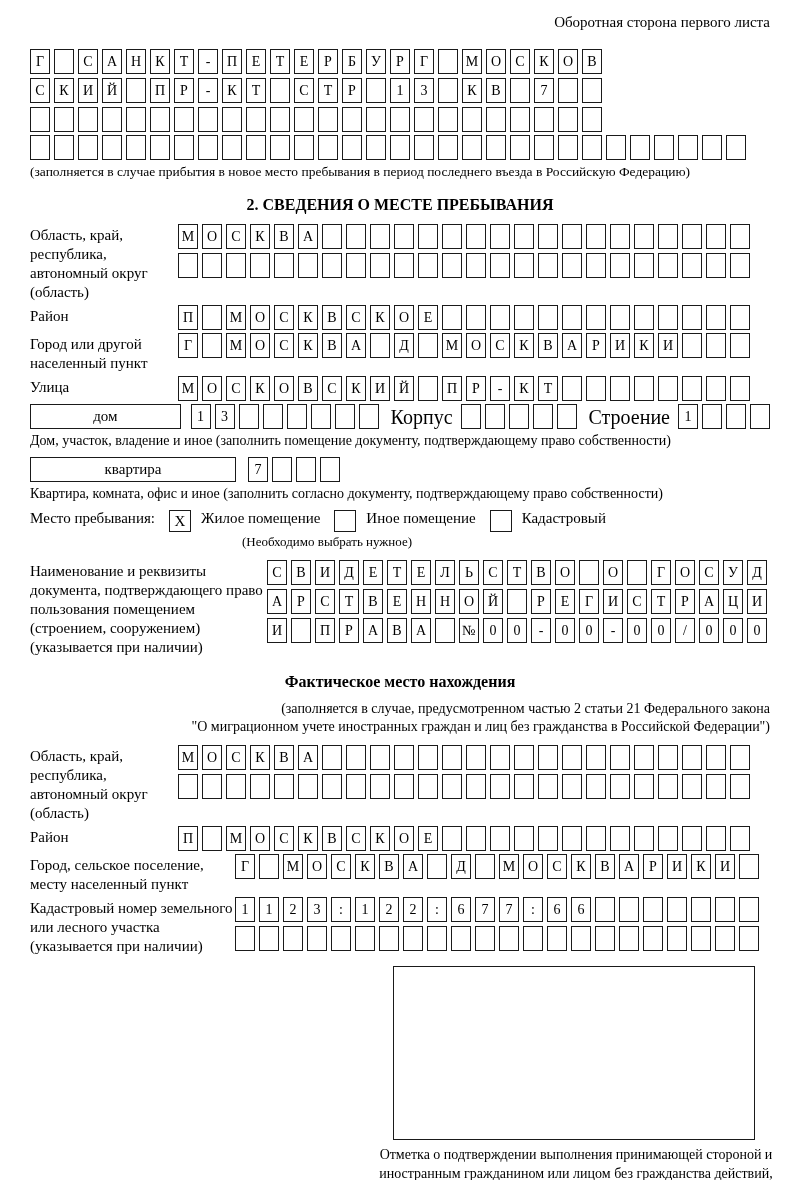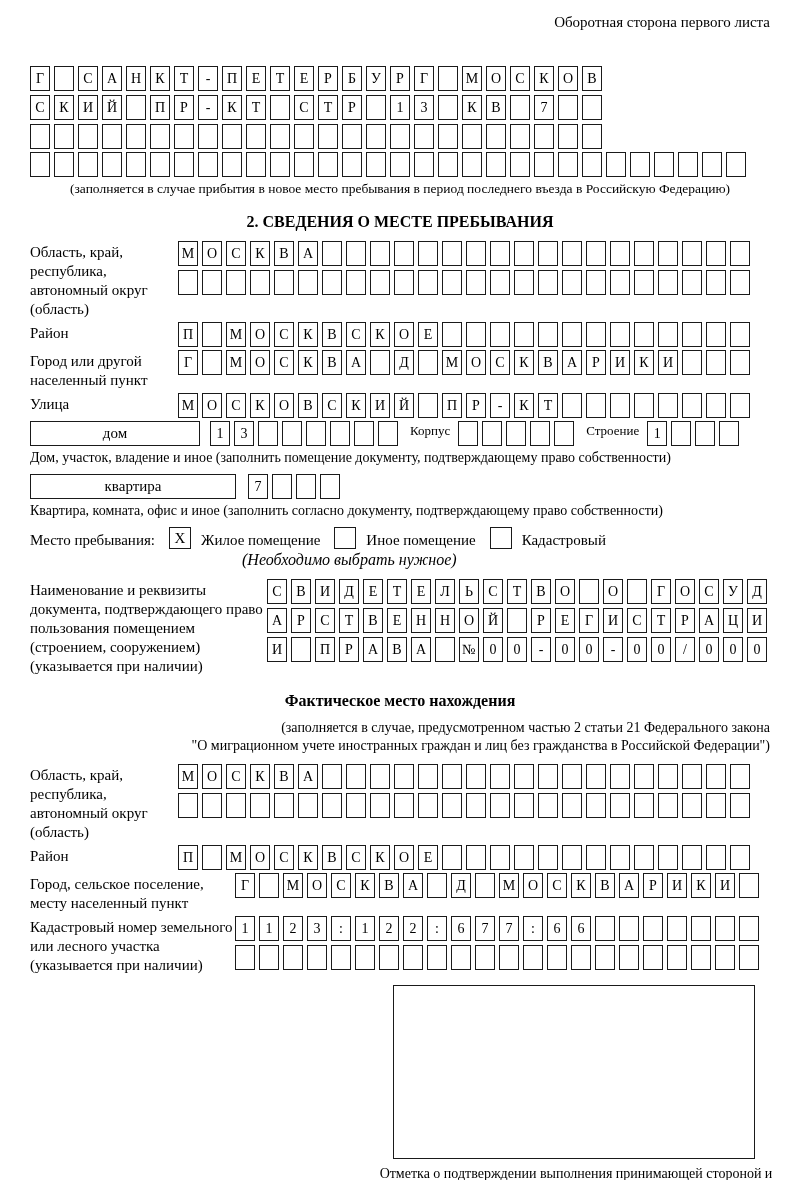--- a/index.html
+++ b/index.html
@@ -1,43 +1,43 @@
 <!DOCTYPE html>
 <html><head>
 <meta charset="utf-8">
 <style>
   html,body{margin:0;padding:0;background:#fff;color:#000;}
   body{width:800px;font-family:"Liberation Serif","DejaVu Serif",serif;}
   .page{padding:14px 30px 20px 30px;box-sizing:border-box;width:800px;}
-  .header-note{text-align:right;font-size:15px;margin-bottom:35px;}
+  .header-note{text-align:right;font-size:15px;margin-bottom:18px;}
   .frow{display:flex;align-items:flex-start;margin-bottom:3px;}
   .flabel{font-size:15px;line-height:19px;flex:0 0 148px;padding-top:2px;}
   .flabel.wide{flex:0 0 205px;}
   .flabel.xwide{flex:0 0 237px;}
   .cellcol{display:flex;flex-direction:column;gap:4px;}
   .cells{display:flex;gap:4px;}
   .cells{margin-bottom:0;}
   .cellrow-gap{margin-bottom:4px;}
   .cell{flex:0 0 20px;width:20px;height:25px;border:1.6px solid #1a1a1a;box-sizing:border-box;
         display:inline-flex;align-items:center;justify-content:center;
         font-size:14px;font-family:"Liberation Serif",serif;}
-  .note{font-size:13.5px;text-align:center;margin:4px 0 16px 0;font-family:Liberation Serif, serif;}
+  .note{font-size:13.5px;text-align:left;margin:4px 0 16px 0;font-family:Liberation Serif, serif;}
   .note-left{font-size:14px;text-align:left;margin:4px 0 8px 0;}
   .sec-title{font-size:16px;font-weight:bold;text-align:center;margin:6px 0 10px 0;}
   .widebox{border:1.6px solid #1a1a1a;height:25px;box-sizing:border-box;display:inline-flex;
            align-items:center;justify-content:center;font-size:15px;}
   .dom-box{width:170px;margin-right:10px;}
   .kv-box{width:206px;margin-right:12px;}
-  .inline-label{font-size:13px;margin:2px 8px 0 12px;white-space:nowrap;}
+  .inline-label{font-size:20px;margin:2px 8px 0 12px;white-space:nowrap;}
   .hrow{display:flex;align-items:flex-start;margin-bottom:3px;}
-  .chk-row{display:flex;align-items:flex-end;font-size:15px;margin:6px 0 2px 0;}
+  .chk-row{display:flex;align-items:flex-start;font-size:15px;margin:6px 0 2px 0;}
   .checkbox{width:22px;height:22px;border:1.6px solid #1a1a1a;box-sizing:border-box;
             display:inline-flex;align-items:center;justify-content:center;font-size:15px;
             margin:0 10px 0 14px;flex:0 0 22px;}
-  .chk-note{font-size:16px;margin:2px 0 10px 212px;font-style:italic;}
+  .chk-note{font-size:13px;margin:2px 0 10px 212px;}
   .center-note{font-size:14px;text-align:right;margin:2px 0;}
   .stamp-wrap{margin-top:10px;}
   .stamp-box{width:362px;height:174px;border:1.8px solid #1a1a1a;box-sizing:border-box;margin-left:363px;}
   .stamp-note{width:432px;margin-left:330px;text-align:center;font-size:14px;line-height:19px;margin-top:5px;}
 </style>
 </head>
 <body>
 
 <div class="page">
 

